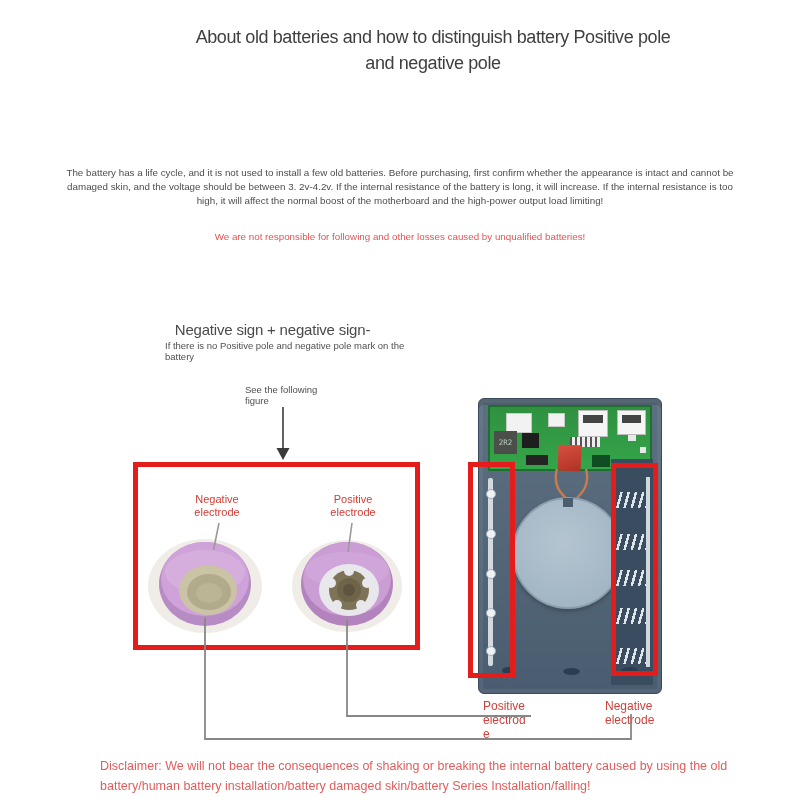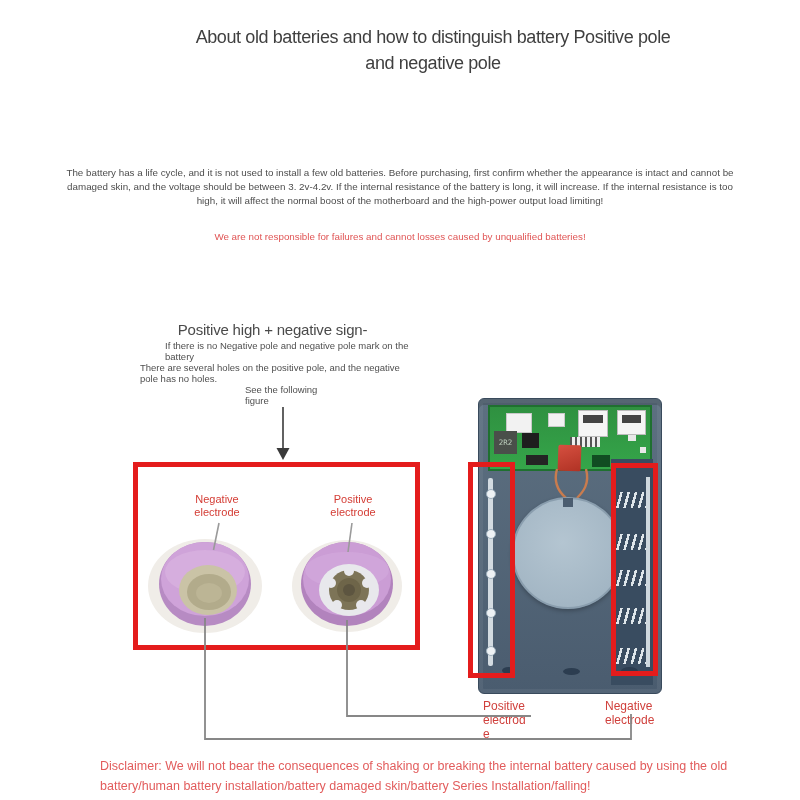--- a/index.html
+++ b/index.html
@@ -91,25 +91,24 @@
 <body>
 
 <div id="canvas">
 
   <div class="title">
     <div class="l1">About old batteries and how to distinguish battery Positive pole</div>
     <div class="l2">and negative pole</div>
   </div>
 
   <p class="intro">The battery has a life cycle, and it is not used to install a few old batteries. Before purchasing, first confirm whether the appearance is intact and cannot be damaged skin, and the voltage should be between 3. 2v-4.2v. If the internal resistance of the battery is long, it will increase. If the internal resistance is too high, it will affect the normal boost of the motherboard and the high-power output load limiting!</p>
-  <p class="warning">We are not responsible for failures and cannot losses caused by unqualified batteries!</p>
-
-  <div class="sign-heading">Positive high + negative sign-</div>
-  <div class="note n1">If there is no Negative pole and negative pole mark on the battery</div>
-  <div class="note n2">There are several holes on the positive pole, and the negative pole has no holes.</div>
+  <p class="warning">We are not responsible for following and other losses caused by unqualified batteries!</p>
+
+  <div class="sign-heading">Negative sign + negative sign-</div>
+  <div class="note n1">If there is no Positive pole and negative pole mark on the battery</div>
   <div class="note n3">See the following figure</div>
 
   <div class="battery-box">
     <div class="fig-label neg">Negative electrode</div>
     <div class="fig-label pos">Positive electrode</div>
 
     <svg class="batt left" viewBox="0 0 120 108">
       <ellipse cx="60" cy="54" rx="57" ry="47" fill="#f0ede8"></ellipse>
       <ellipse cx="60" cy="52" rx="46" ry="42" fill="#b78bc3"></ellipse>
       <ellipse cx="60" cy="47" rx="44" ry="37" fill="#cfa3d9"></ellipse>

